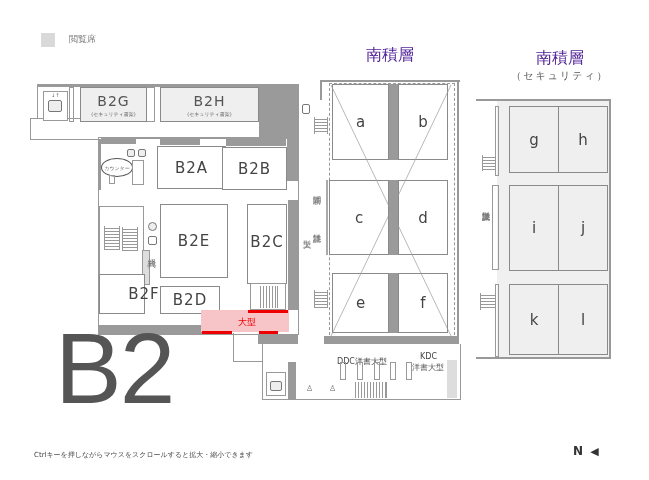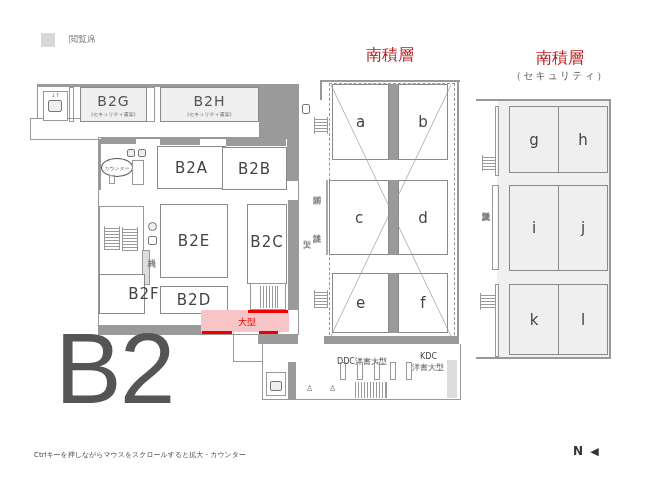--- a/index.html
+++ b/index.html
@@ -1,20 +1,20 @@
 <!DOCTYPE html>
 <html><head>
 <meta charset="utf-8">
 <style>
   html,body{margin:0;padding:0;background:#fff;}
   body{width:649px;height:480px;position:relative;overflow:hidden;font-family:"DejaVu Sans","Liberation Sans",sans-serif;color:#555;}
   .abs{position:absolute;}
   .legend-swatch{left:41px;top:33px;width:14px;height:14px;background:#d9d9d9;}
   .legend-label{left:69px;top:33px;font-size:9px;color:#777;}
-  .stack-title{font-size:16px;color:#b91c1c;text-align:center;}
+  .stack-title{font-size:16px;color:#4c1d95;text-align:center;}
   .stack-sub{font-size:10px;color:#555;text-align:center;letter-spacing:2px;}
   .wall{background:#9a9a9a;}
   .line{border:1px solid #999;box-sizing:border-box;background:transparent;}
   .room{position:absolute;border:1px solid #8a8a8a;box-sizing:border-box;background:#fff;display:flex;align-items:center;justify-content:center;font-size:15px;color:#444;letter-spacing:1px;cursor:pointer;}
   .room.grey{background:#efefef;flex-direction:column;}
   .room .sub{font-size:5px;color:#666;letter-spacing:0;margin-top:2px;}
   .room .nm{font-size:14px;color:#555;letter-spacing:1px;}
   .shelf{position:absolute;border:1px solid #8a8a8a;box-sizing:border-box;background:#fff;display:flex;align-items:center;justify-content:center;font-size:15px;color:#444;cursor:pointer;}
   .shelf.sec{background:#efefef;}
   .vtext{writing-mode:vertical-rl;font-size:8px;color:#777;line-height:1;}
@@ -95,21 +95,21 @@
   <div class="icon-box" style="left:148px;top:236px;width:9px;height:9px;background:#fff;"></div>
   <div class="abs" style="left:142px;top:250px;width:6px;height:33px;background:#ddd;border:1px solid #999;"></div>
   <div class="abs vtext" style="left:147px;top:252px;font-size:9px;">経典</div>
 
   <div class="room" style="left:160px;top:204px;width:68px;height:74px;">
       <span>B2E</span>
     </div>
   <div class="room" style="left:99px;top:274px;width:45px;height:40px;padding-left:44px;">
       <span>B2F</span>
     </div>
-  <div class="room" style="left:160px;top:286px;width:68px;height:28px;">
+  <div class="room" style="left:160px;top:286px;width:60px;height:28px;">
       <span>B2D</span>
     </div>
   <div class="room" style="left:247px;top:204px;width:40px;height:80px;align-items:flex-start;padding-top:28px;">
       <span>B2C</span>
     </div>
   <div class="abs line" style="left:250px;top:283px;width:36px;height:27px;"></div>
   <div class="abs stairs" style="left:260px;top:286px;width:16px;height:22px;background:repeating-linear-gradient(to right,#fff 0 2px,#999 2px 3px);"></div>
 
   <div class="abs pink" style="left:201px;top:310px;width:88px;height:22px;"></div>
   <div class="abs red" style="left:248px;top:310px;width:40px;height:3px;"></div>
@@ -214,18 +214,18 @@
   <div class="shelf sec" style="left:509px;top:284px;width:50px;height:71px;">
       <span>k</span>
     </div>
   <div class="shelf sec" style="left:558px;top:284px;width:50px;height:71px;">
       <span>l</span>
     </div>
 </div>
 
 <div class="abs big-floor">B2</div>
 
-<div class="abs hint">Ctrlキーを押しながらマウスをスクロールすると拡大・カウンター</div>
+<div class="abs hint">Ctrlキーを押しながらマウスをスクロールすると拡大・縮小できます</div>
 
 <div class="abs north">
   <span>N</span>
   <span style="font-size:11px;margin-left:3px;">◀</span>
 </div>
 
 </body></html>

